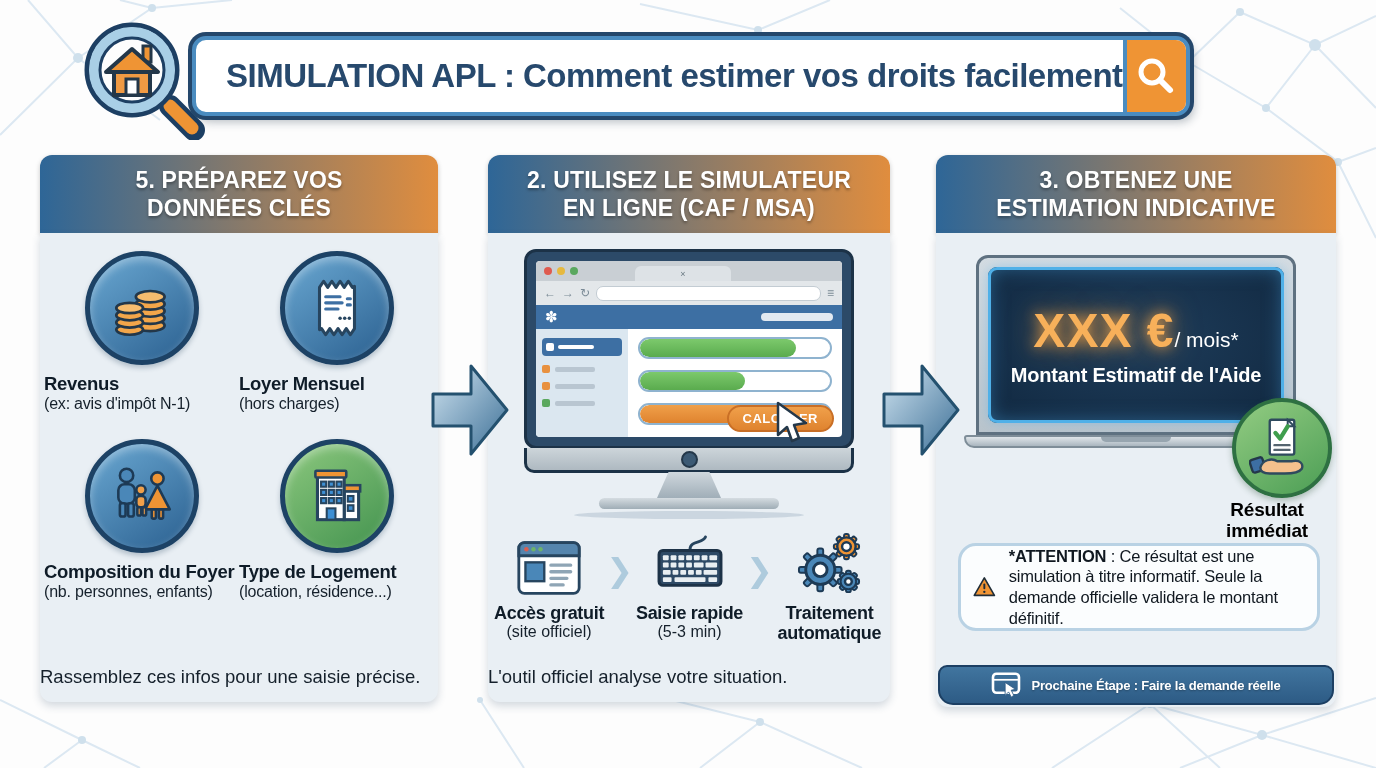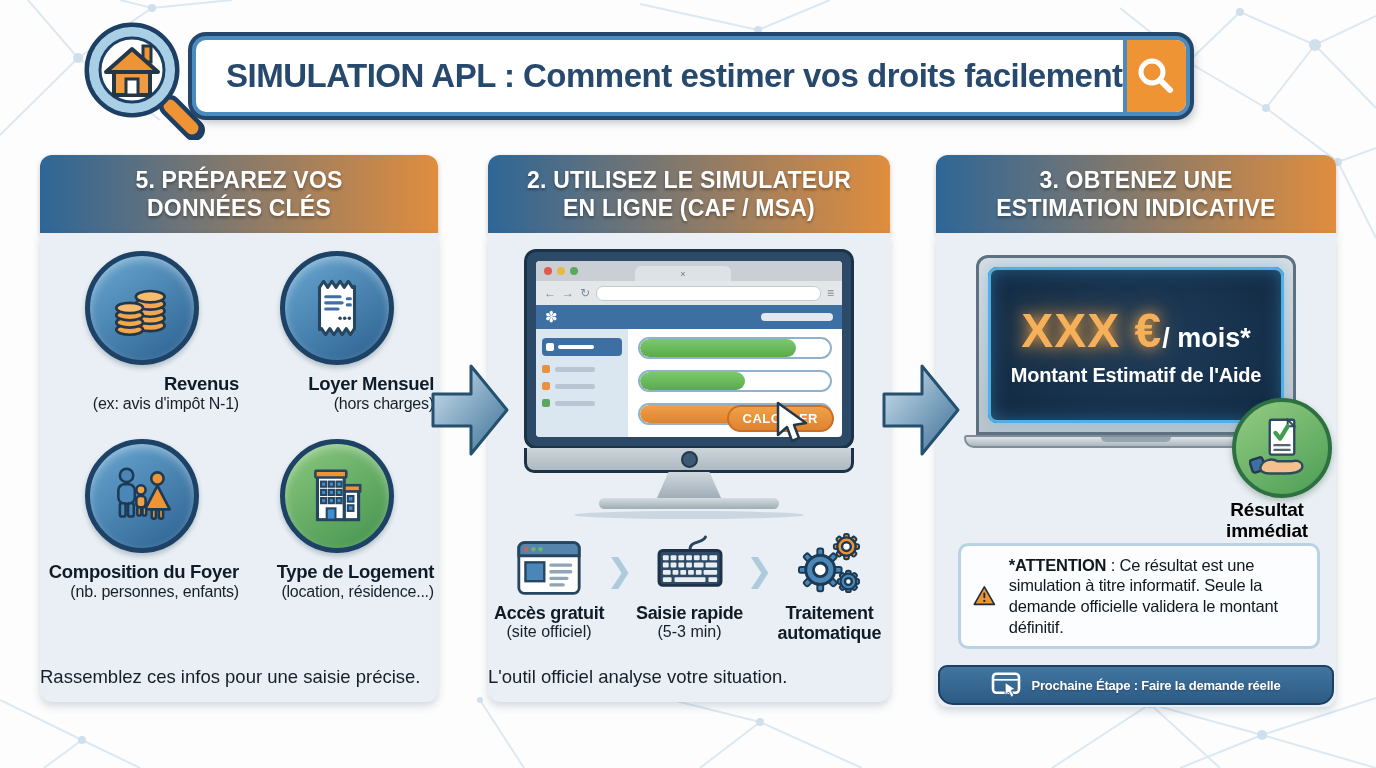--- a/index.html
+++ b/index.html
@@ -23,21 +23,21 @@
   .col2{left:488px;width:402px;height:547px}
   .col3{left:936px;width:400px;height:552px}
   .col-header{height:78px;border-radius:12px 12px 0 0;display:flex;flex-direction:column;align-items:center;justify-content:center;
       background:linear-gradient(90deg,#2e6697,#e08d3e);color:#fff;font-weight:700;font-size:23px;line-height:1.22;
       text-align:center;text-shadow:0 2px 3px rgba(0,0,0,.35);letter-spacing:.2px;box-shadow:0 2px 5px rgba(0,0,0,.22)}
   .col-body{position:absolute;top:78px;bottom:0;left:0;right:0;background:#e9eff4;border-radius:0 0 12px 12px;
       box-shadow:0 4px 9px rgba(40,70,100,.2)}
 
   
   .data-grid{display:grid;grid-template-columns:1fr 1fr;padding:18px 4px 0;row-gap:26px}
-  .data-item{text-align:right}
+  .data-item{text-align:left}
   .icon-circle{width:104px;height:104px;margin:0 auto 8px;border-radius:50%;border:5px solid #1d4265;
       display:flex;align-items:center;justify-content:center;box-shadow:inset 0 4px 8px rgba(255,255,255,.35),0 3px 5px rgba(20,50,80,.25)}
   .c-blue{background:linear-gradient(145deg,#6aa8d2,#2b6090)}
   .c-green{background:linear-gradient(145deg,#8cc87e,#43934f)}
   .item-label{font-size:18.5px;font-weight:700;letter-spacing:-.3px;white-space:nowrap;color:#0f1c28}
   .item-sub{font-size:16px;letter-spacing:-.2px;white-space:nowrap;color:#15202b}
   .col-note{position:absolute;bottom:14px;width:100%;font-size:18.5px;color:#15202b}
 
   
   .arrow{position:absolute;width:78px;height:112px;z-index:3}
@@ -92,33 +92,33 @@
   
   .laptop{position:relative;margin:22px auto 0;width:344px}
   .lap-screen{margin:0 auto;width:320px;height:180px;box-sizing:border-box;background:linear-gradient(#d4dce2,#b9c4cc);
       border:3px solid #5f7180;border-radius:12px 12px 0 0;padding:9px}
   .lap-display{width:100%;height:100%;box-sizing:border-box;background:radial-gradient(ellipse at 50% 45%,#1e3d5b,#112840);
       border-radius:9px;display:flex;flex-direction:column;align-items:center;justify-content:center;
       box-shadow:inset 0 0 0 3px #4fb0e8,inset 0 0 20px rgba(70,160,220,.55),0 0 12px rgba(80,170,230,.4)}
   .amount-row{display:flex;align-items:baseline;gap:0}
   .amount{color:#f7b05a;font-size:48px;font-weight:800;letter-spacing:1px;
       text-shadow:0 0 14px rgba(247,165,70,.95),0 0 30px rgba(247,150,40,.6)}
-  .per{color:#fff;font-size:27px;font-weight:700}
+  .per{color:#fff;font-size:21px;font-weight:400}
   .lap-caption{color:#fff;font-weight:700;font-size:20px;margin-top:6px;letter-spacing:-.2px}
   .lap-base{width:344px;height:13px;background:linear-gradient(#dfe5e9,#aab6bf);border:2px solid #7e8d98;
       box-sizing:border-box;border-radius:3px 3px 10px 10px;position:relative}
   .lap-base::after{content:"";position:absolute;left:50%;top:0;transform:translateX(-50%);width:70px;height:5px;
       background:#97a5af;border-radius:0 0 5px 5px}
   .result-badge{position:absolute;right:4px;top:165px;width:92px;height:92px;border-radius:50%;
       background:linear-gradient(145deg,#93cc82,#4c9e55);border:4px solid #2e7042;display:flex;align-items:center;
       justify-content:center;z-index:4;box-shadow:0 3px 6px rgba(30,70,40,.3)}
   .result-label{position:absolute;right:4px;top:266px;width:130px;text-align:center;font-weight:700;font-size:19px;
       color:#000;line-height:1.12;letter-spacing:-.2px}
-  .warning-box{position:absolute;left:22px;right:16px;top:310px;height:106px;background:#fbfdfe;border:3px solid #b9d2e4;
-      border-radius:10px;display:flex;align-items:center;gap:13px;padding:6px 12px;box-sizing:border-box}
+  .warning-box{position:absolute;left:22px;right:16px;top:310px;height:88px;background:#fbfdfe;border:3px solid #b9d2e4;
+      border-radius:18px;display:flex;align-items:center;gap:13px;padding:6px 12px;box-sizing:border-box}
   .warning-text{font-size:16.5px;line-height:1.25;color:#101820;letter-spacing:-.2px}
   .warning-text b{font-weight:800}
   .next-bar{position:absolute;left:2px;right:2px;bottom:2px;height:40px;background:linear-gradient(#41759f,#2d5b85);
       border:2px solid #1c3f63;border-radius:9px 9px 15px 15px;display:flex;align-items:center;justify-content:center;
       gap:10px;box-sizing:border-box;cursor:pointer}
   .next-text{color:#fff;font-weight:700;font-size:13px;letter-spacing:-.2px;text-shadow:0 1px 2px rgba(0,0,0,.3);white-space:nowrap}
 </style>
 </head>
 <body>
 

